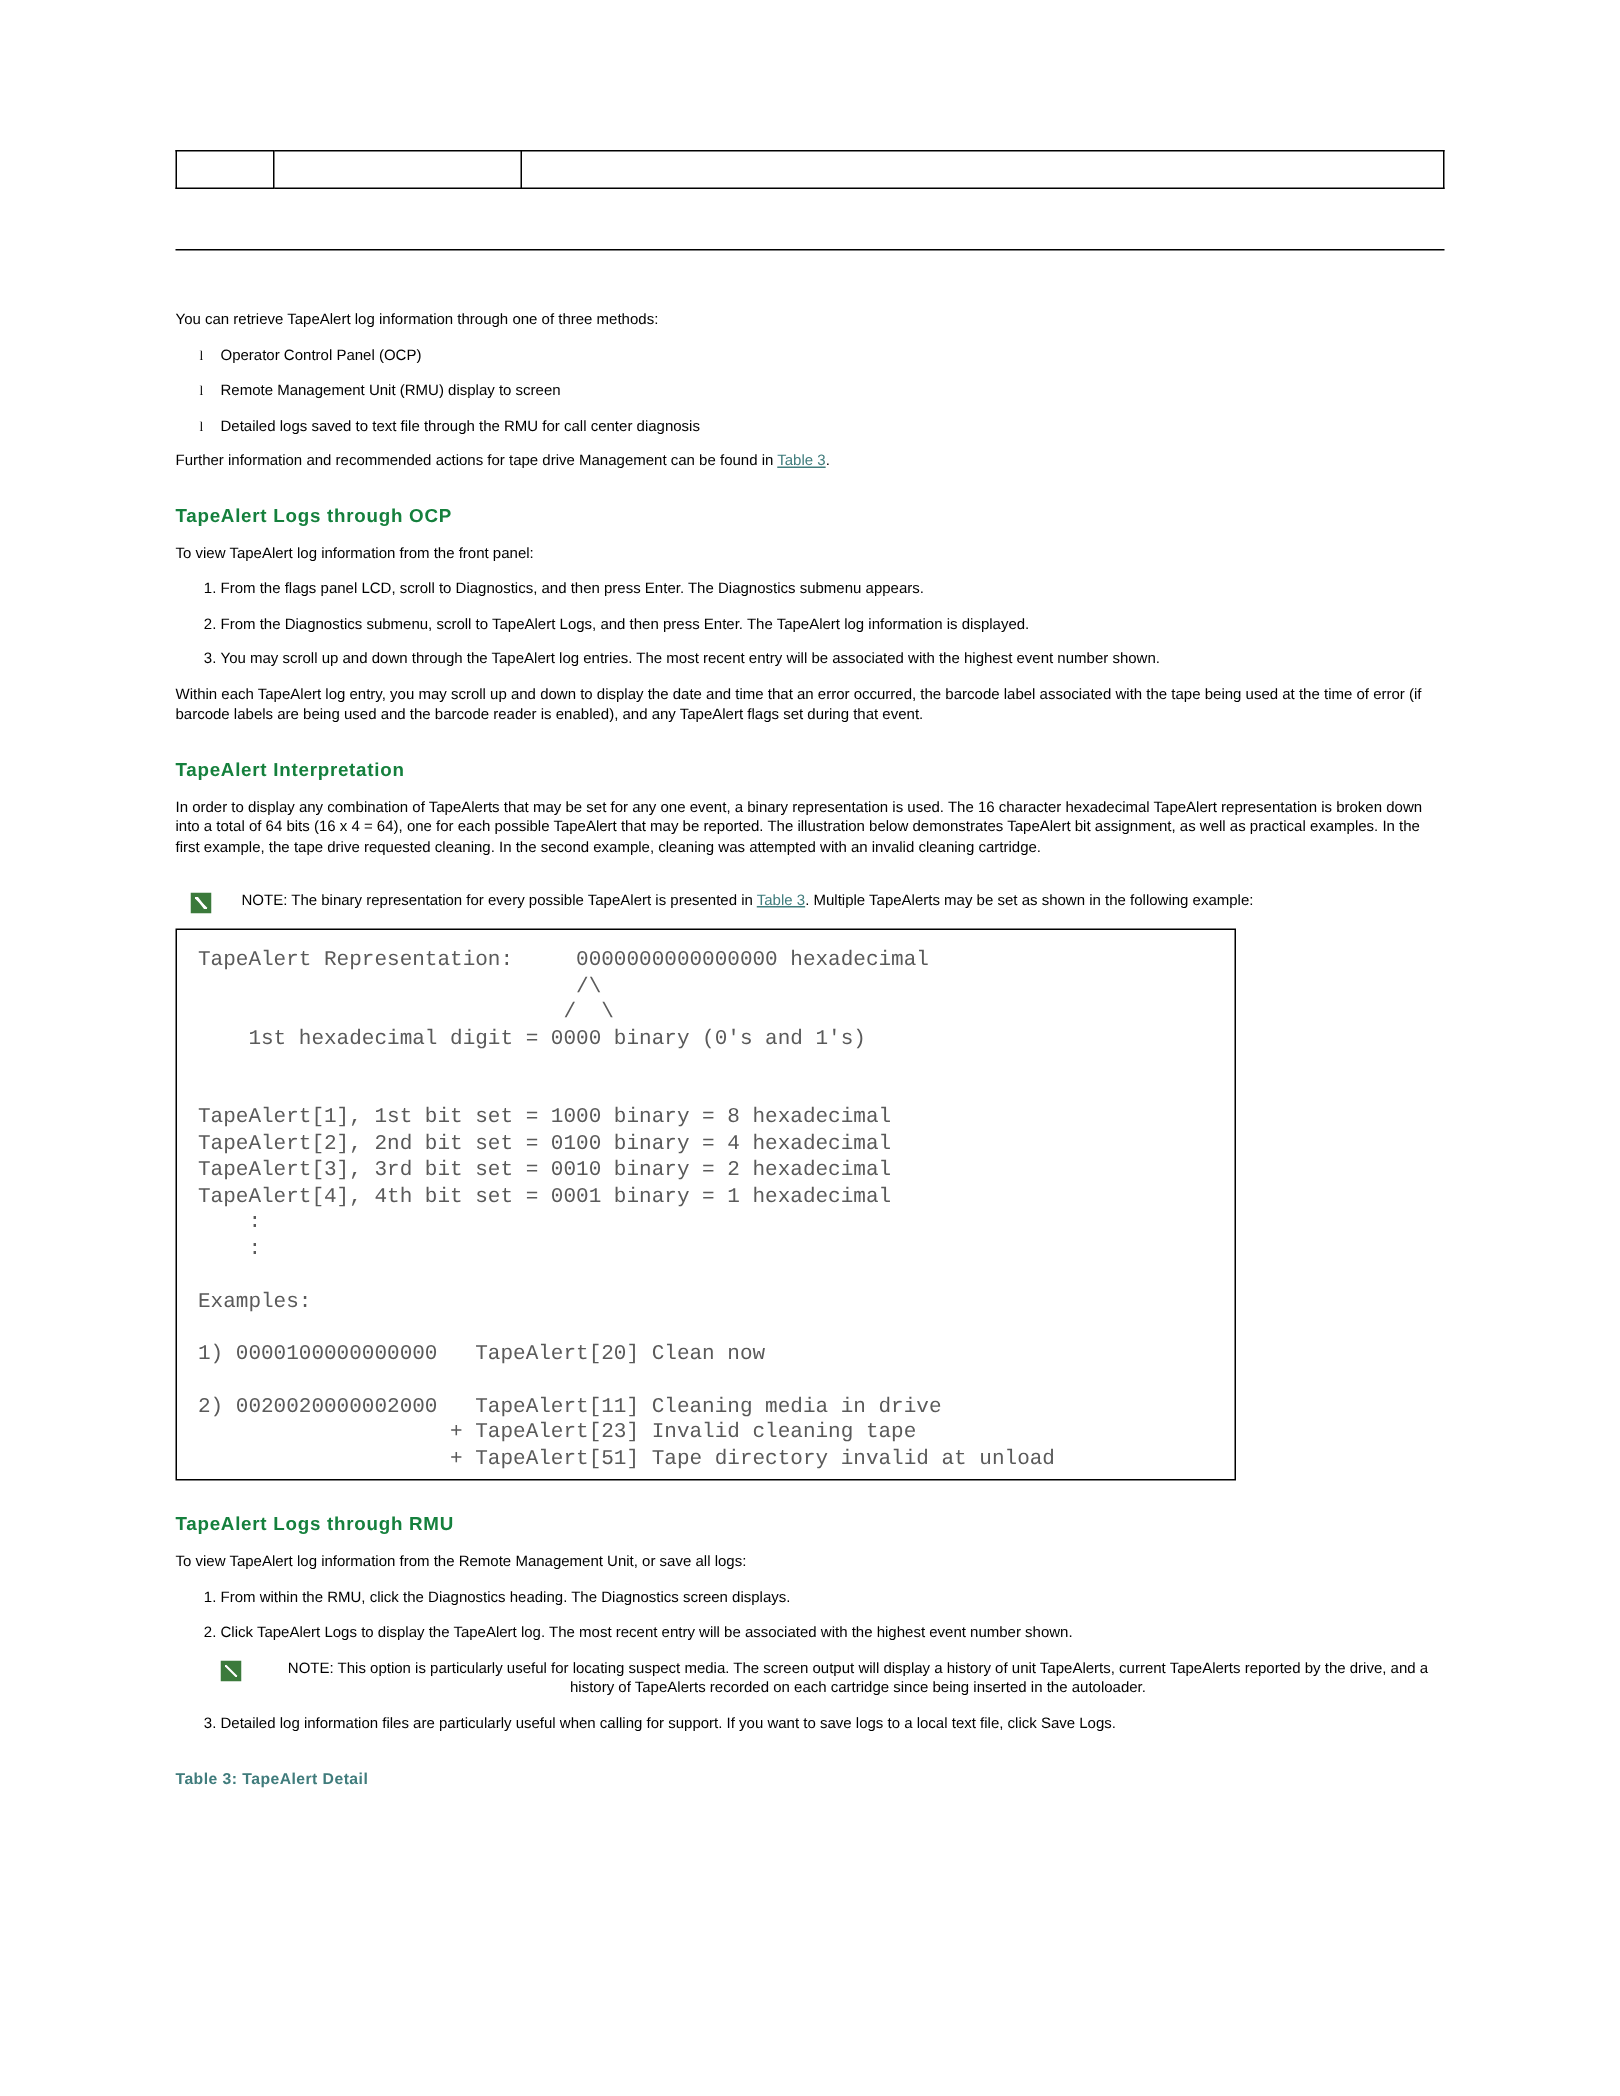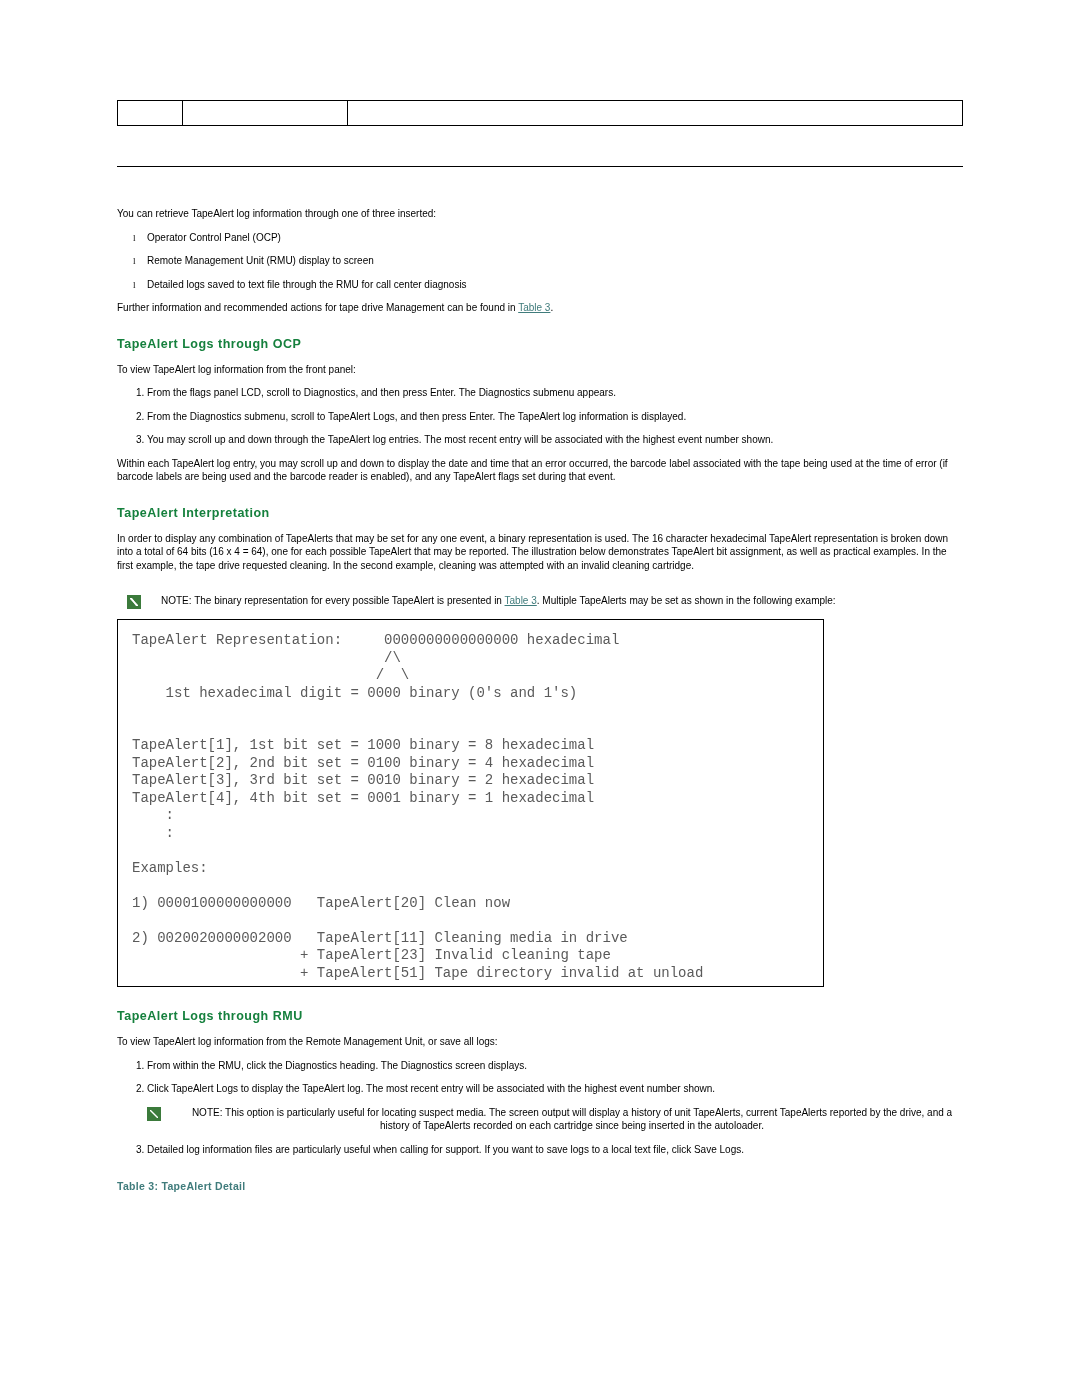--- a/index.html
+++ b/index.html
@@ -123,21 +123,21 @@
       <td class="c1"></td>
       <td class="c2"></td>
       <td class="c3"></td>
     </tr>
   </tbody>
     </table>
 
   <hr class="sep">
 
 
-  <p>You can retrieve TapeAlert log information through one of three inserted:</p>
+  <p>You can retrieve TapeAlert log information through one of three methods:</p>
 
   <ul class="bullets">
     <li>Operator Control Panel (OCP)</li>
     <li>Remote Management Unit (RMU) display to screen</li>
     <li>Detailed logs saved to text file through the RMU for call center diagnosis</li>
   </ul>
 
   <p>
     <span>Further information and recommended actions for tape drive Management can be found in </span><a href="#" class="tealink">Table 3</a><span>.</span>
   </p>

